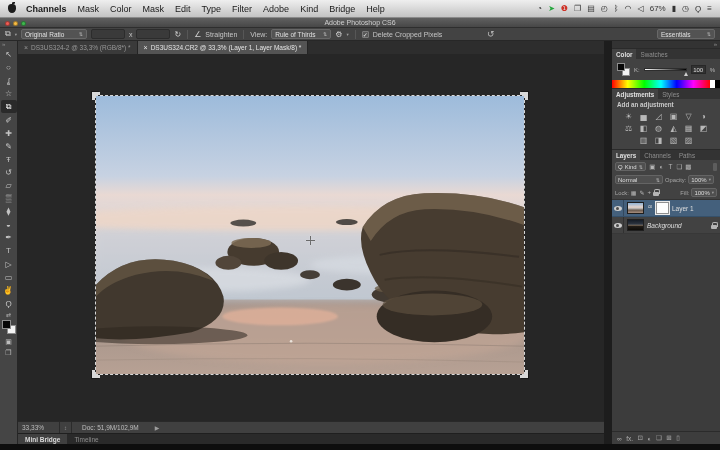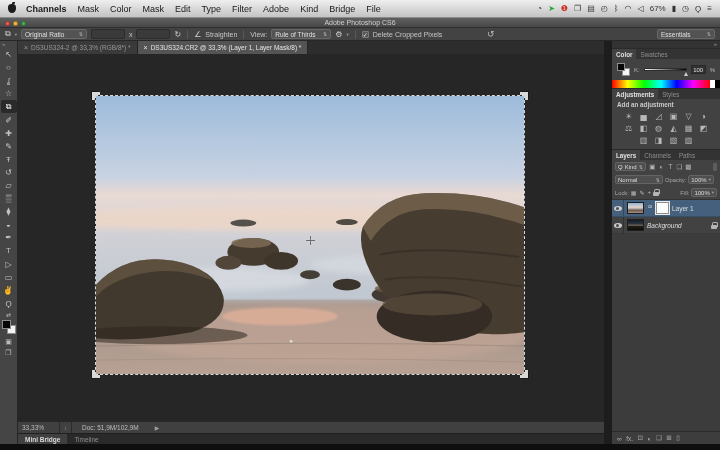--- a/index.html
+++ b/index.html
@@ -144,21 +144,21 @@
       <span class="mb-item">Type</span>
 
       <span class="mb-item">Filter</span>
 
       <span class="mb-item">Adobe</span>
 
       <span class="mb-item">Kind</span>
 
       <span class="mb-item">Bridge</span>
 
-      <span class="mb-item">File</span>
+      <span class="mb-item">Help</span>
     </div>
   <div class="mb-status">
 
       <span class="mb-icon">◔</span>
 
       <span class="mb-icon" style="color: rgb(35, 166, 60);">➤</span>
 
       <span class="mb-icon" style="color: rgb(207, 49, 38);">❶</span>
 
       <span class="mb-icon">❐</span>

